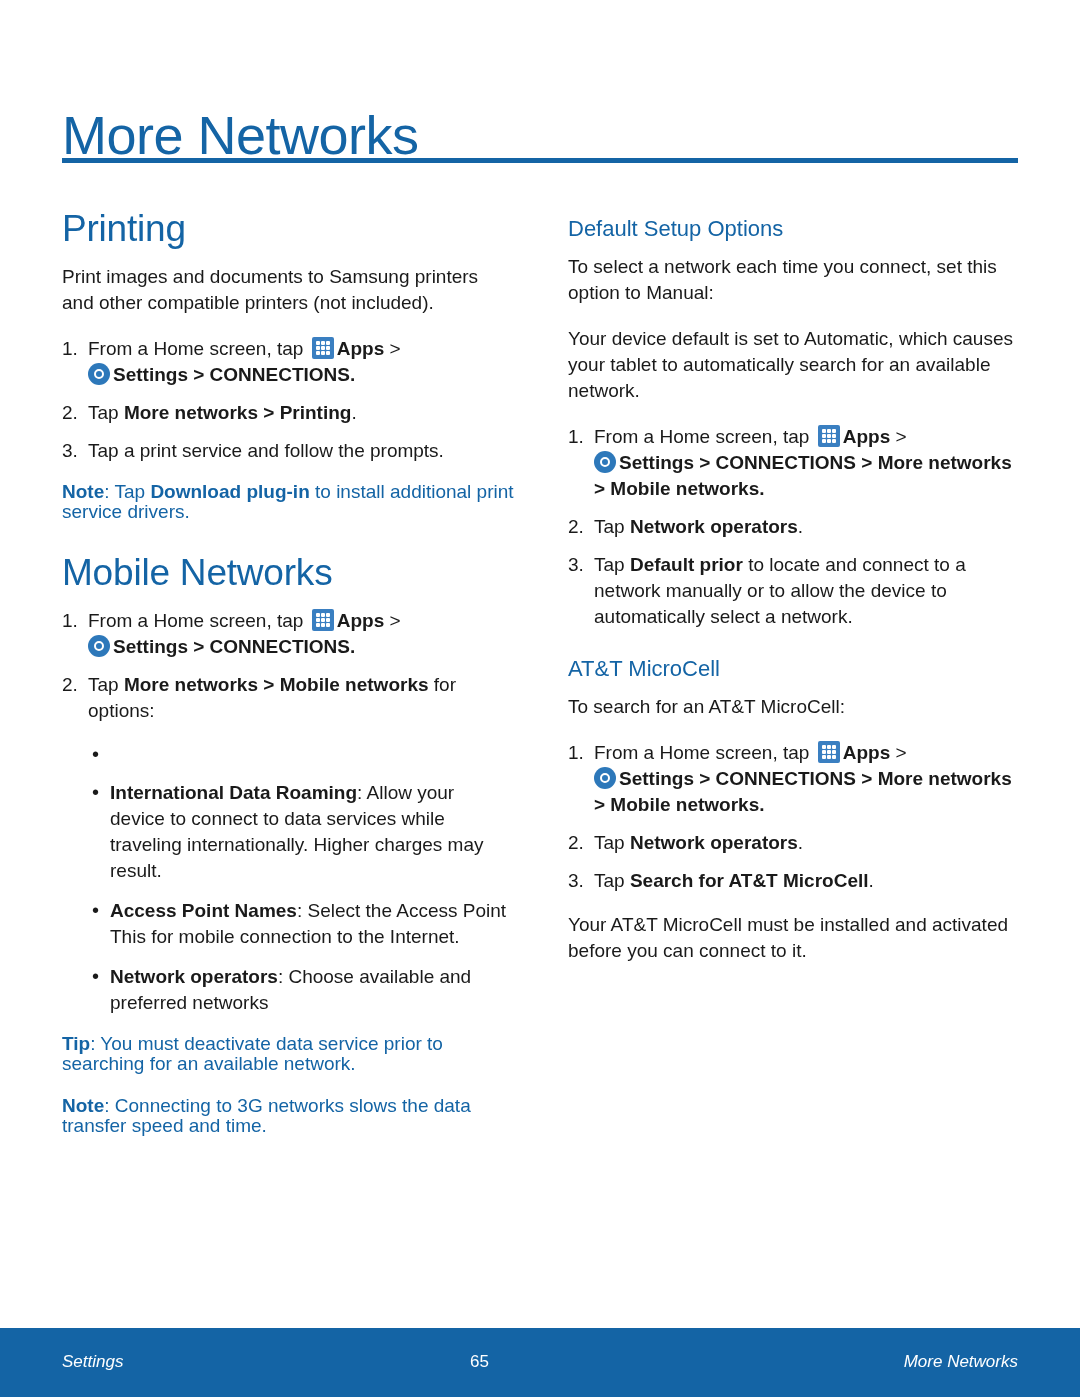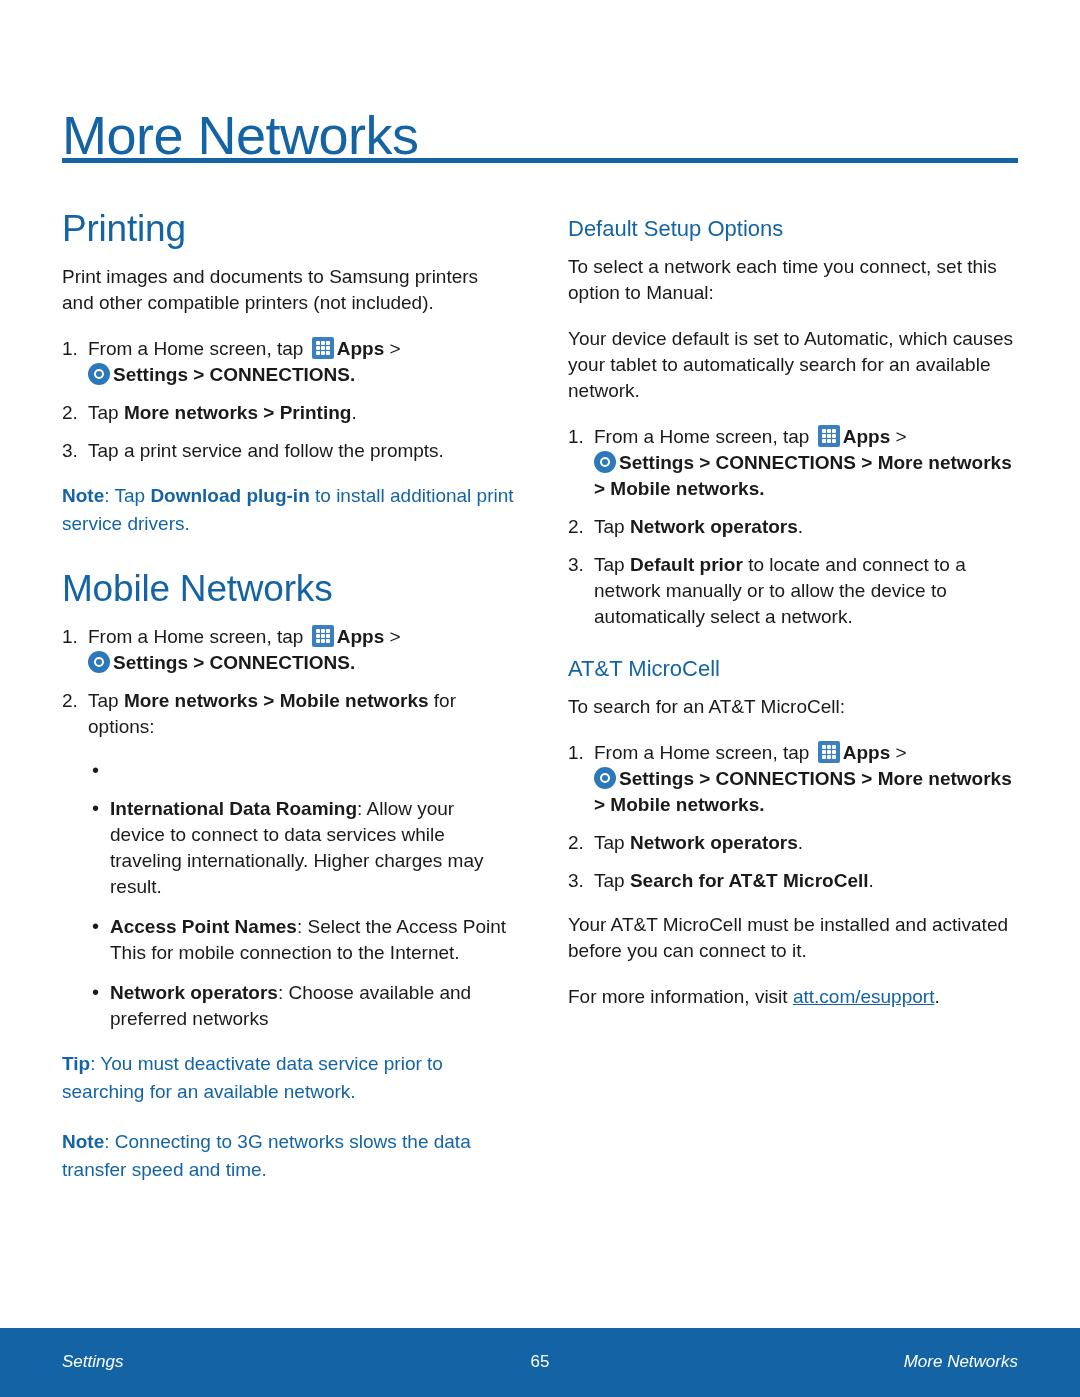--- a/index.html
+++ b/index.html
@@ -108,21 +108,21 @@
   .bul .dot {
     width: 18px;
     flex: 0 0 18px;
     font-size: 20px;
     line-height: 24px;
   }
   .bul .txt { flex: 1; }
   b { font-weight: bold; }
   .note {
     font-size: 19px;
-    line-height: 28px;
+    line-height: 20px;
     color: #1464a5;
     margin: 0 0 22px 0;
   }
   .note b { font-weight: bold; }
   .link {
     color: #1464a5;
     text-decoration: underline;
   }
   
   .icon-apps {
@@ -173,21 +173,21 @@
     left: 62px;
     top: 1352px;
     font-size: 17px;
     color: #ffffff;
     font-style: italic;
   }
   .footer-center {
     position: absolute;
     left: 0;
     top: 1352px;
-    width: 1080px;
+    width: 959px;
     text-align: center;
     font-size: 17px;
     color: #ffffff;
   }
   .footer-right {
     position: absolute;
     right: 62px;
     top: 1352px;
     font-size: 17px;
     color: #ffffff;
@@ -293,20 +293,19 @@
         <span class="num">2.</span>
         <span class="txt"><span>Tap </span><b>Network operators</b><span>.</span></span>
       </div>
       <div class="li">
         <span class="num">3.</span>
         <span class="txt"><span>Tap </span><b>Search for AT&amp;T MicroCell</b><span>.</span></span>
       </div>
     </div>
 
     <p class="body">Your AT&amp;T MicroCell must be installed and activated before you can connect to it.</p>
-    <p class="body"><span>For more information, visit </span><span class="link">att.com/esupport</span><span>.</span></p>
   </div>
 
   <div class="footer-bar"></div>
   <div class="footer-left">Settings</div>
   <div class="footer-center">65</div>
   <div class="footer-right">More Networks</div>
 </div>
 
 </body></html>

